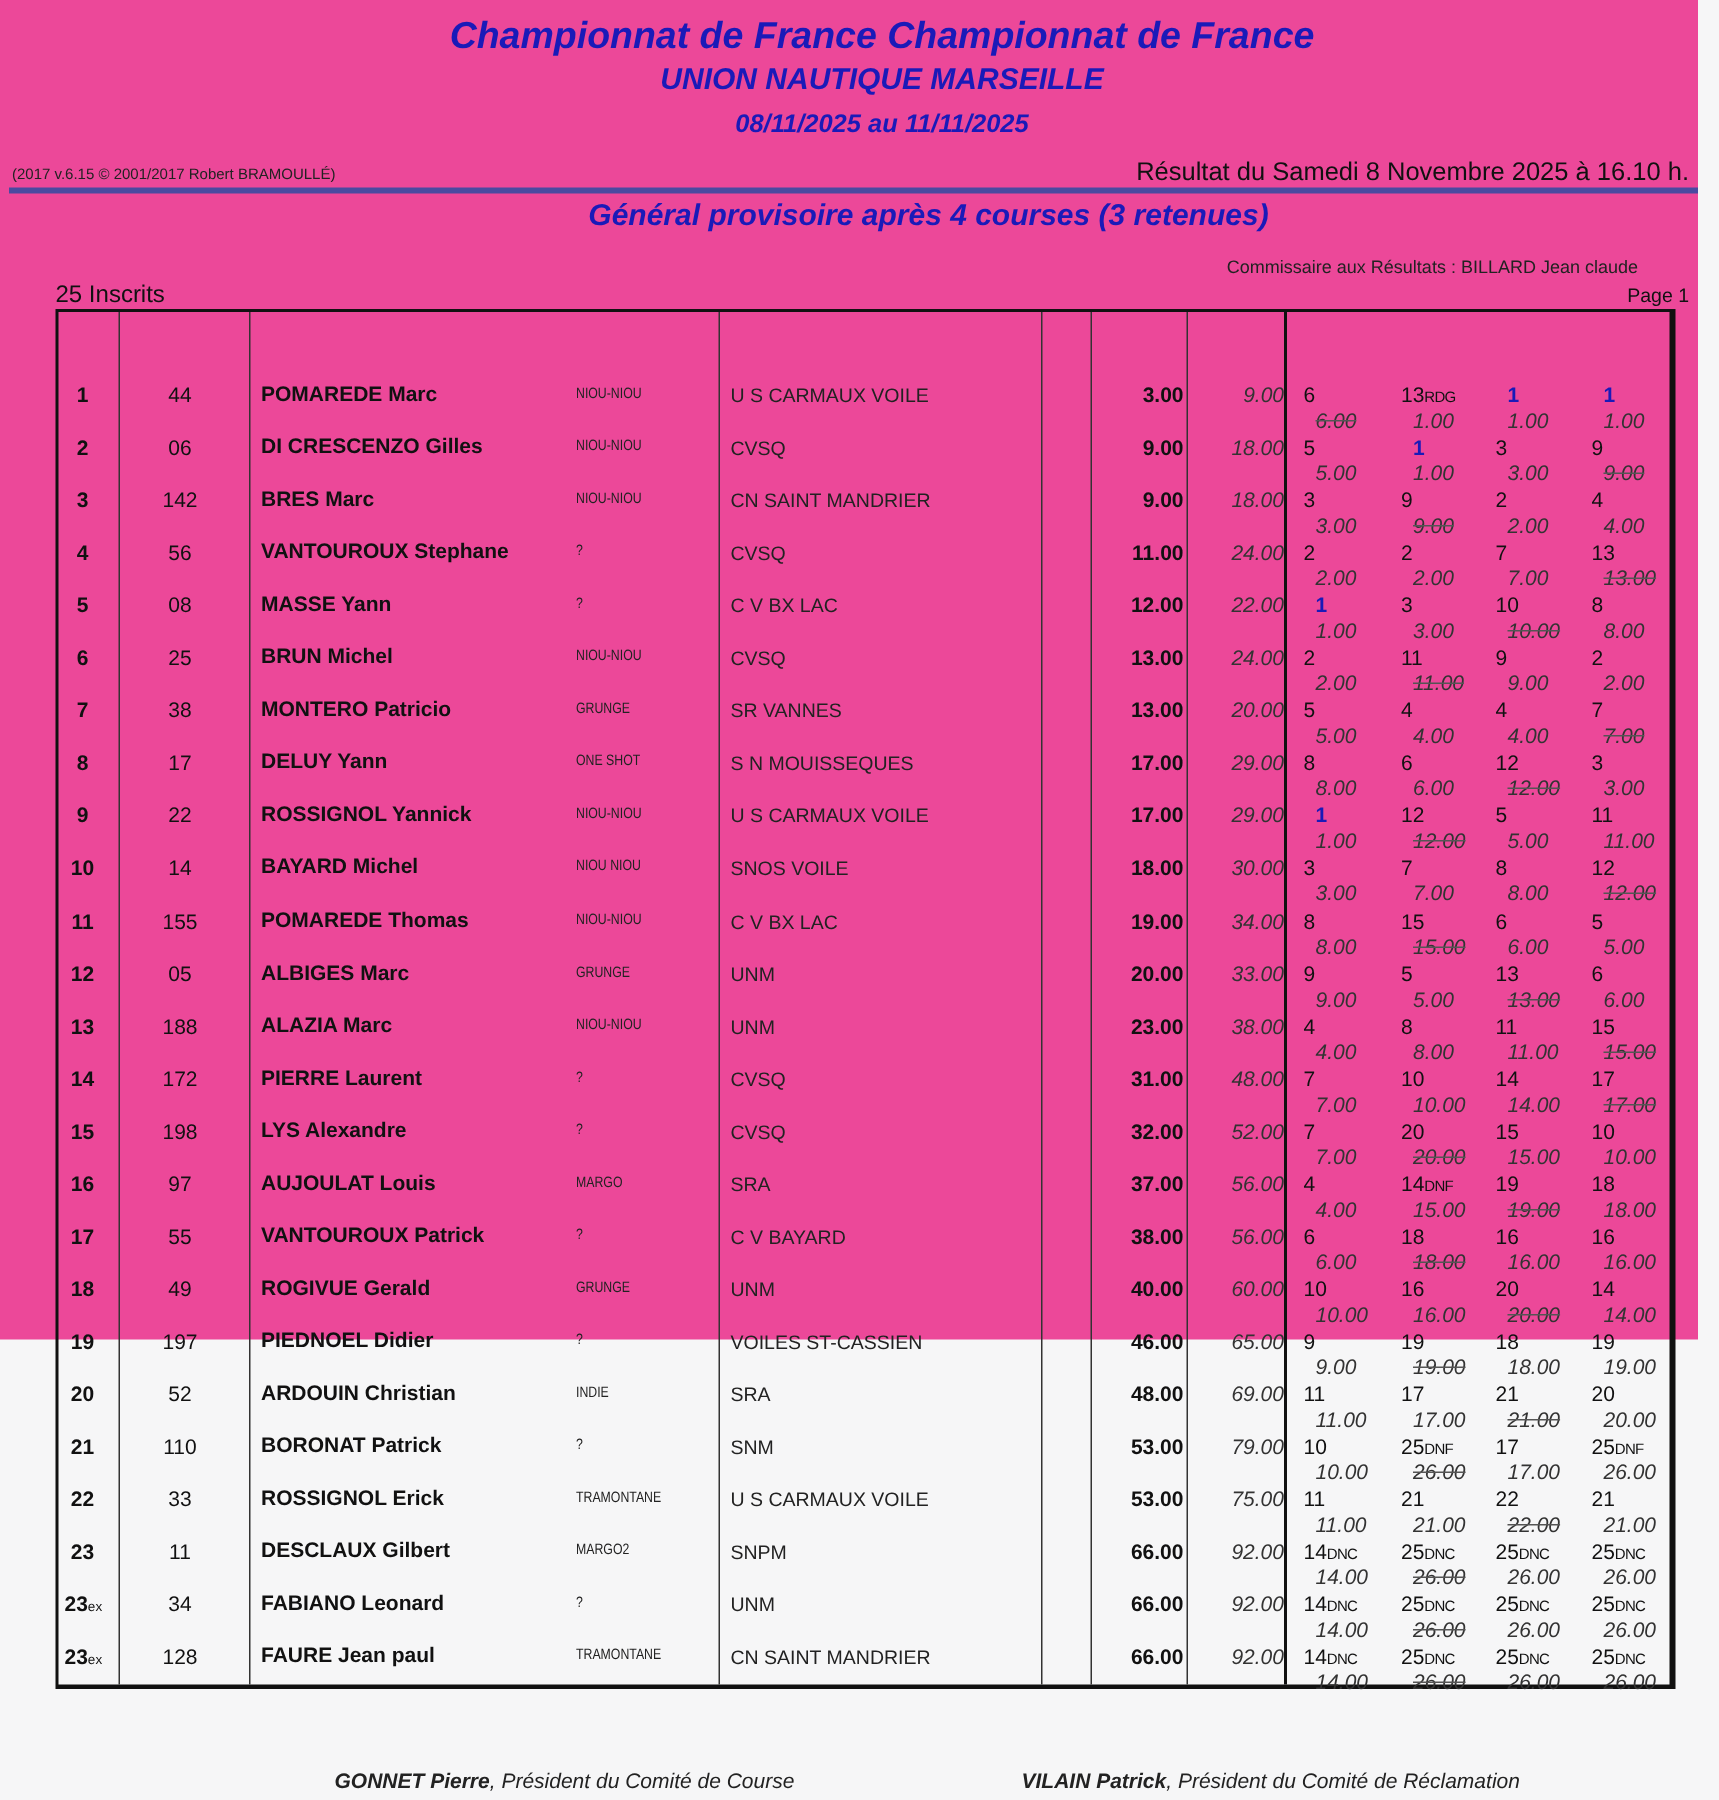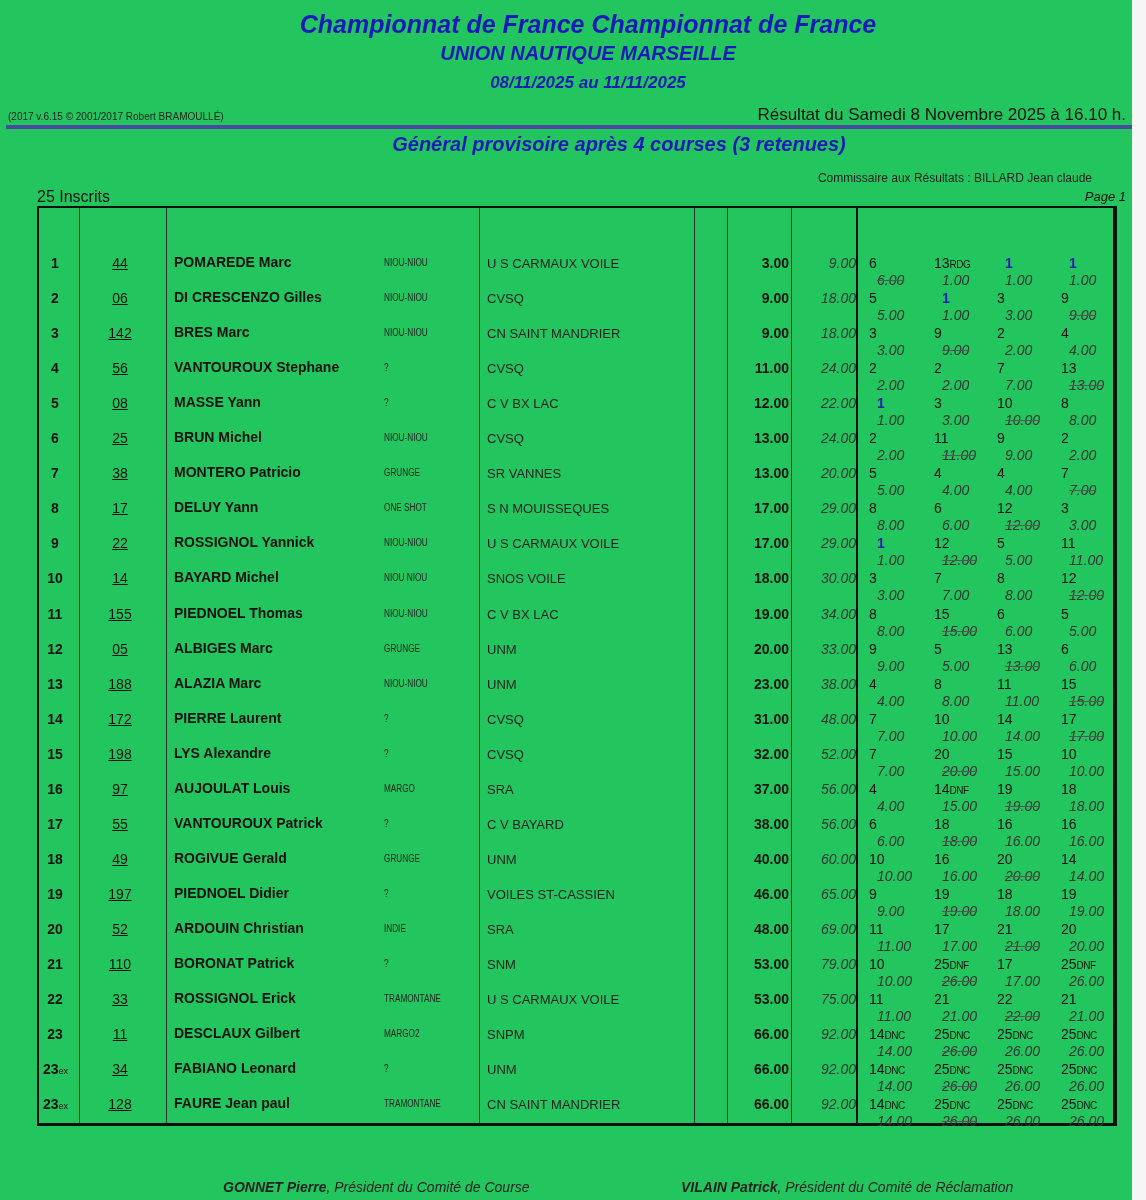--- a/index.html
+++ b/index.html
@@ -1,40 +1,40 @@
 <!DOCTYPE html>
 <html><head>
 <meta charset="utf-8">
 <style>
   html, body { margin:0; padding:0; }
   body { width:1146px; height:1200px; background:#f6f6f7; font-family:"Liberation Sans", sans-serif; color:#111; position:relative; overflow:hidden; }
-  .page { position:absolute; left:0; top:0; width:1132px; height:1200px; background:#22c55e; }
+  .page { position:absolute; left:0; top:0; width:1132px; height:893px; background:#ec4899; }
   .title { position:absolute; left:0; width:1176px; text-align:center; color:#1a1ab8; font-style:italic; font-weight:bold; }
   .t1 { top:10px; font-size:25px; }
   .t2 { top:42px; font-size:20px; }
   .t3 { top:73px; font-size:17px; }
   .copyright { position:absolute; left:8px; top:111px; font-size:10px; color:#222; }
   .result-date { position:absolute; right:6px; top:105px; font-size:17px; color:#111; }
   .hrule { position:absolute; left:6px; top:125px; width:1126px; height:4px; background:#4a4aa0; }
   .subtitle { position:absolute; left:0; width:1238px; top:133px; text-align:center; font-size:20px; color:#1a1ab8; font-style:italic; font-weight:bold; }
   .commissaire { position:absolute; right:40px; top:171px; font-size:12px; color:#222; }
   .inscrits { position:absolute; left:37px; top:188px; font-size:16px; }
-  .pageno { position:absolute; right:6px; top:189px; font-size:13px;font-style:italic; }
+  .pageno { position:absolute; right:6px; top:189px; font-size:13px; }
 
   .table { position:absolute; left:37px; top:206px; width:1080px; height:920px; border:2px solid #111; border-right-width:4px; border-bottom-width:3px; box-sizing:border-box; }
   .thead { position:absolute; left:0; top:0; right:0; height:24px; background:#e6e6e6; border-bottom:3px solid #111; }
   .th { position:absolute; top:4px; font-size:14px; color:#222; }
   .vline { position:absolute; top:0; bottom:0; width:1px; background:#333; }
   .vline.thick { width:2px; background:#111; }
 
   .row { position:absolute; left:0; right:0; height:35px; }
   .cell { position:absolute; font-size:14px; white-space:nowrap; }
   .place { left:4px; width:24px; text-align:center; font-weight:bold; top:10px; }
   .place .ex { font-size:9px; font-weight:normal; }
-  .ident { left:66px; width:30px; text-align:center; top:10px;text-decoration:underline; }
+  .ident { left:66px; width:30px; text-align:center; top:10px; }
   .name { left:135px; font-weight:bold; top:9px; }
   .boat { left:345px; font-size:10px; top:12px; transform:scaleX(0.82); transform-origin:left; color:#222; }
   .club { left:448px; font-size:13px; top:11px; color:#222; }
   .ptsret { left:692px; width:58px; text-align:right; font-weight:bold; top:10px; }
   .ptstot { left:755px; width:62px; text-align:right; font-style:italic; top:10px; color:#333; }
   .race { position:absolute; top:10px; width:60px; }
   .race .rank { font-size:14px; display:block; height:17px; }
   .race .rank.win { color:#1a1ab8; font-weight:bold; padding-left:8px; }
   .race .rank .code { font-size:10px; letter-spacing:-0.5px; }
   .race .pts { font-size:14px; font-style:italic; display:block; padding-left:8px; color:#333; }
@@ -316,21 +316,21 @@
             <span class="pts">8.00</span>
           </span>
           <span class="race" style="left:1022px">
             <span class="rank"><span>12</span><span class="code"></span></span>
             <span class="pts disc">12.00</span>
           </span>
         </div>
         <div class="row" style="top: 387.5px;">
           <span class="cell place"><span>11</span><span class="ex"></span></span>
           <span class="cell ident">155</span>
-          <span class="cell name">PIEDNOEL Thomas</span>
+          <span class="cell name">POMAREDE Thomas</span>
           <span class="cell boat">NIOU-NIOU</span>
           <span class="cell club">C V BX LAC</span>
           <span class="cell ptsret">19.00</span>
           <span class="cell ptstot">34.00</span>
           <span class="race" style="left:830px">
             <span class="rank"><span>8</span><span class="code"></span></span>
             <span class="pts">8.00</span>
           </span>
           <span class="race" style="left:895px">
             <span class="rank"><span>15</span><span class="code"></span></span>

